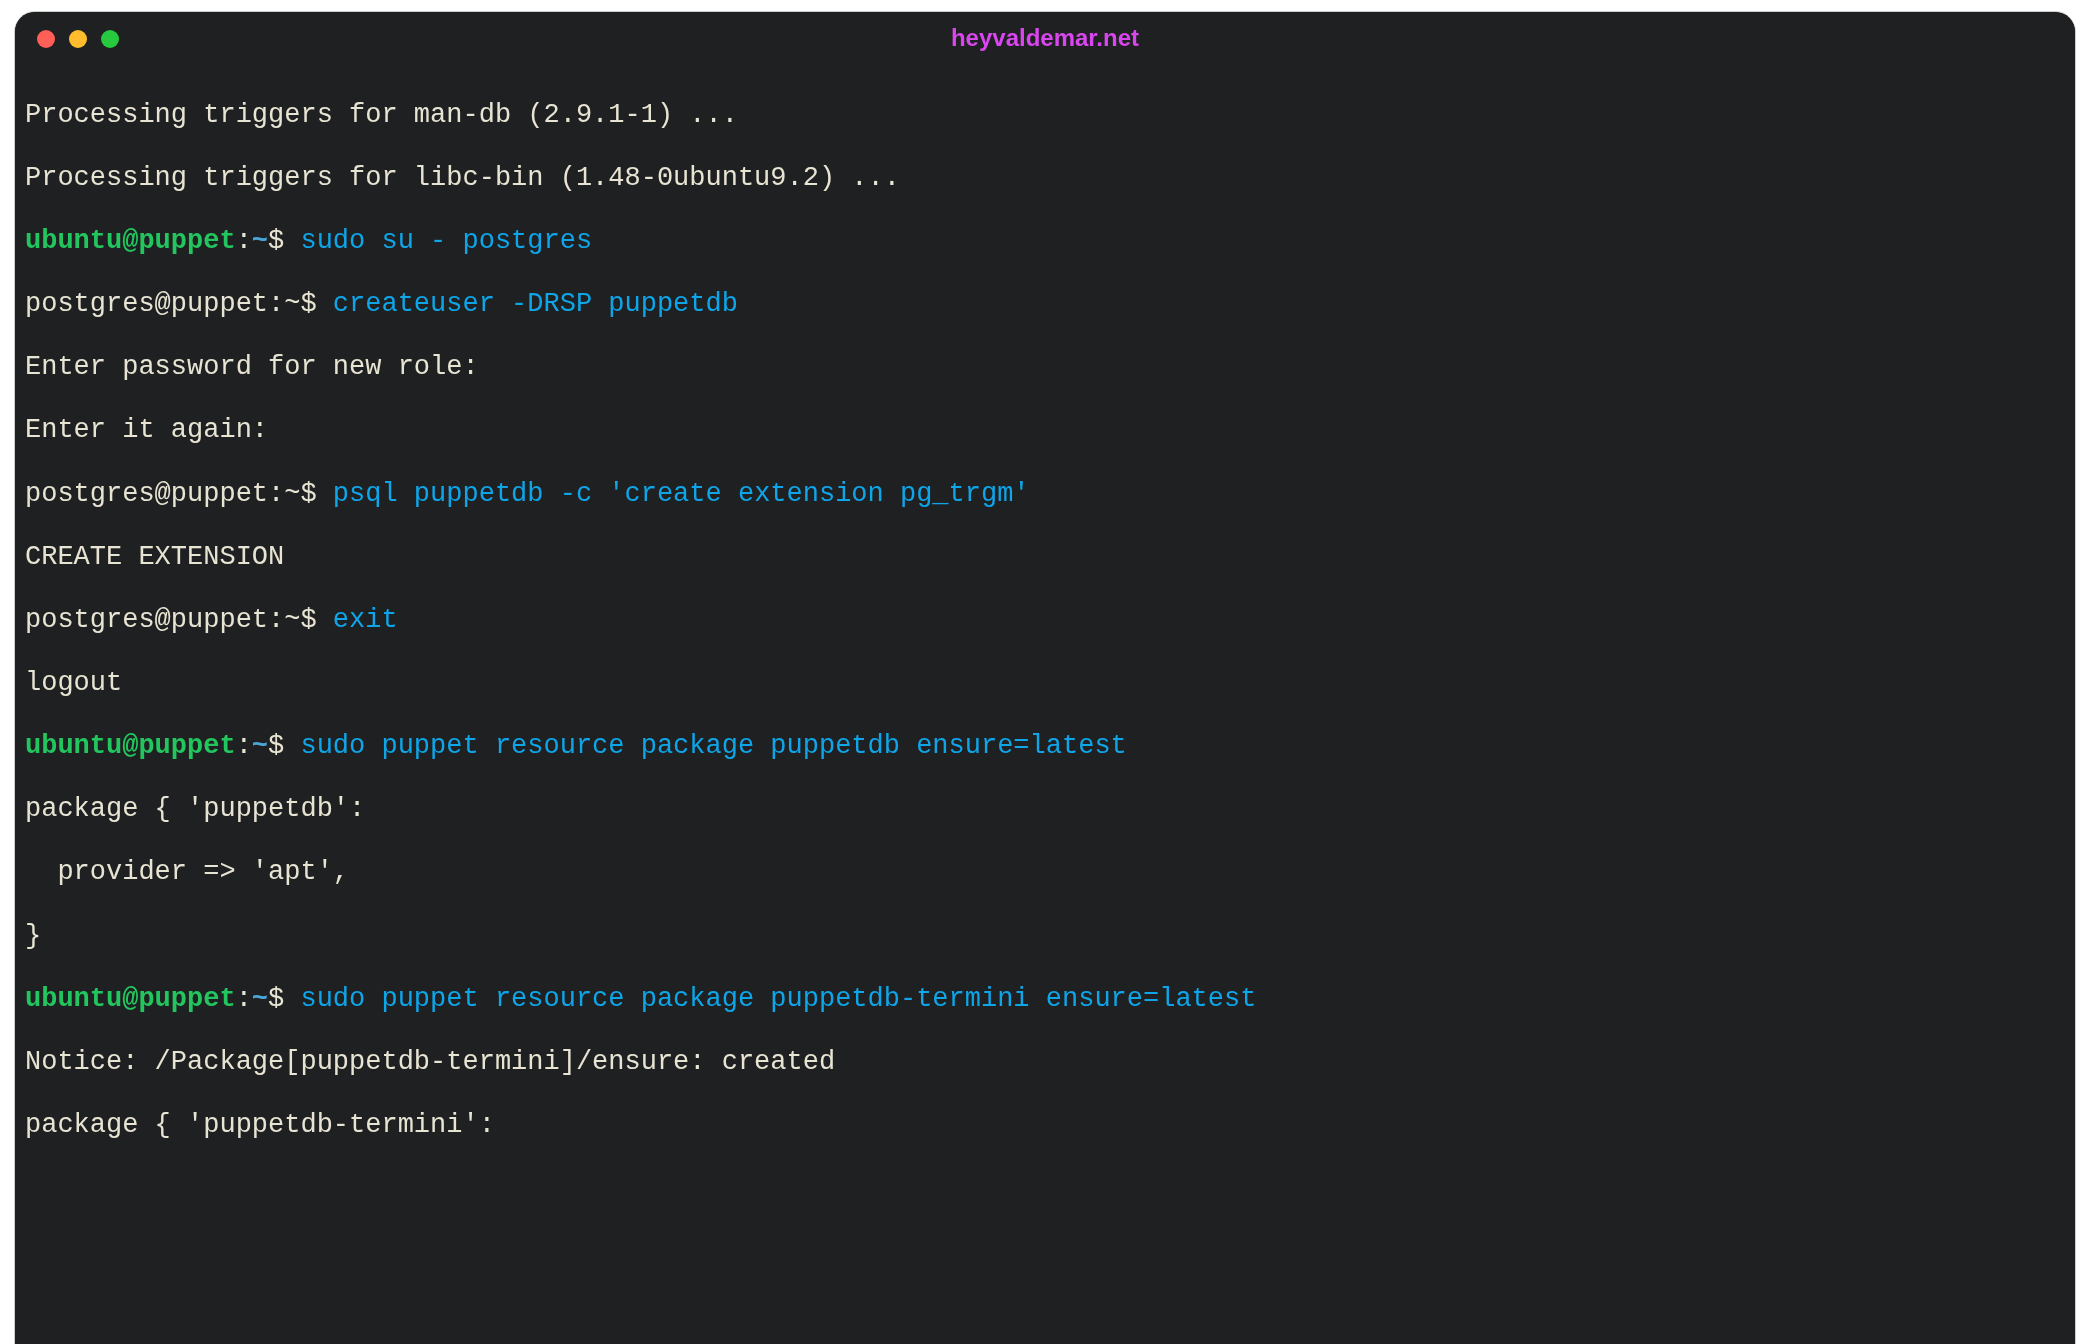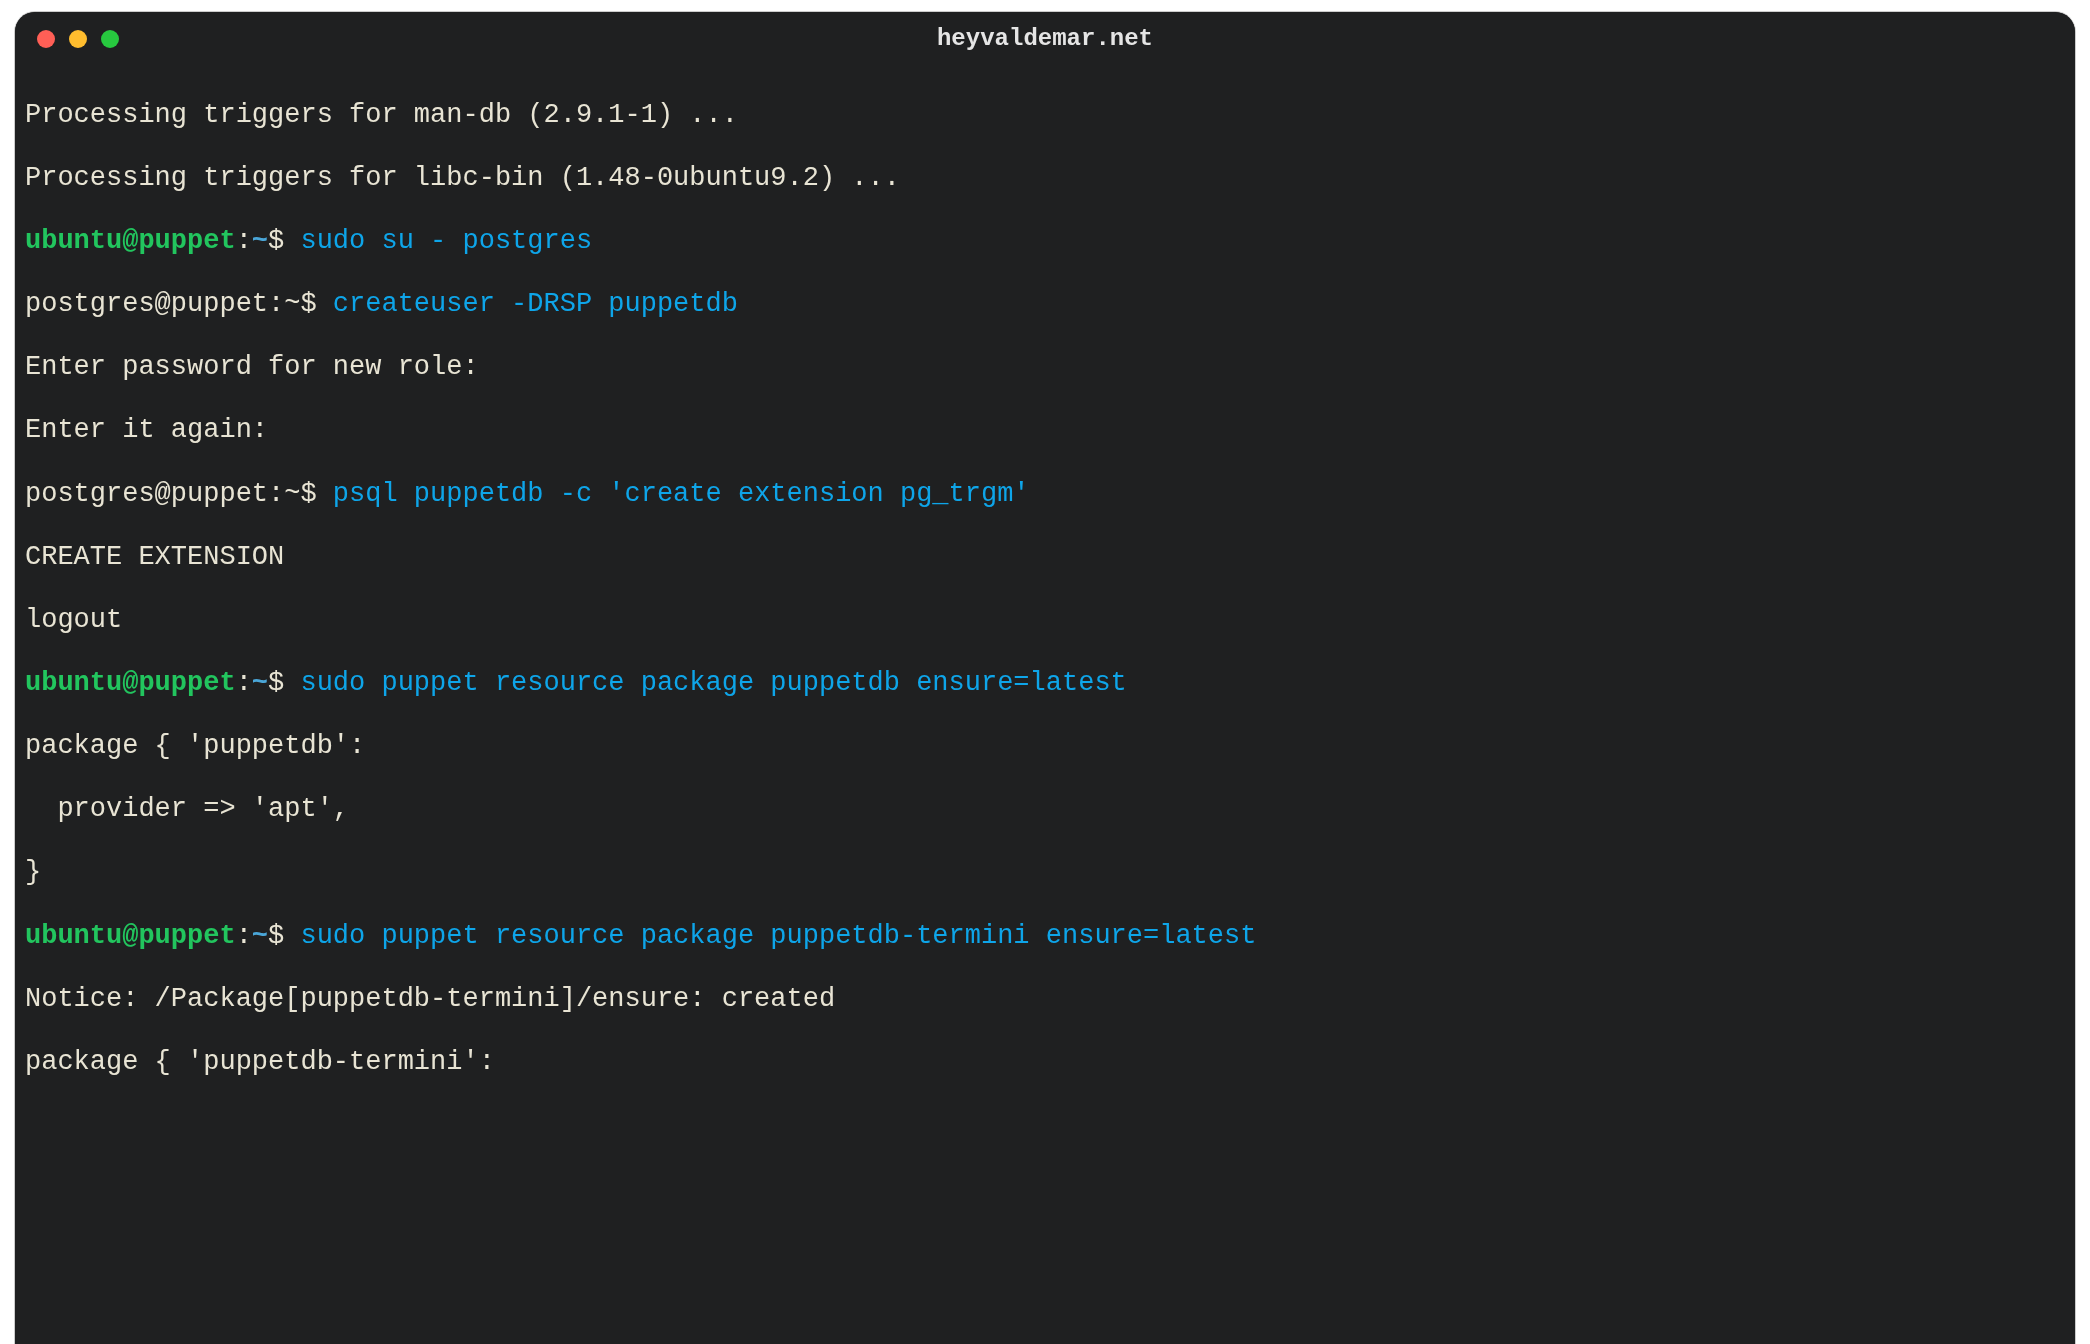--- a/index.html
+++ b/index.html
@@ -34,24 +34,24 @@
     width: 18px;
     height: 18px;
     border-radius: 50%;
   }
   .tl-close   { background: #ff5f56; }
   .tl-min     { background: #ffbd2e; }
   .tl-max     { background: #27c93f; }
   .title {
     flex: 1;
     text-align: center;
-    color: #e5e5e5;
+    color: #d946ef;
     font-size: 24px;
     font-weight: 600;
-    font-family: Liberation Mono, monospace;
+    font-family: Liberation Sans, sans-serif;
   }
   .term {
     padding: 4px 10px 18px 10px;
     font-size: 27px;
     line-height: 1.17;
     color: #e8e4d4;
     white-space: pre;
     letter-spacing: 0px;
     font-weight: 500;
   }
@@ -77,20 +77,21 @@
 
   <div class="term">
 <div class="line out">Processing triggers for man-db (2.9.1-1) ...</div>
 <div class="line out">Processing triggers for libc-bin (1.48-0ubuntu9.2) ...</div>
 <div class="line"><span class="prompt-user">ubuntu@puppet</span><span class="prompt-sep">:</span><span class="prompt-path">~</span><span class="prompt-sep">$</span><span class="cmd"> sudo su - postgres</span></div>
 <div class="line"><span class="out">postgres@puppet:~$</span><span class="cmd"> createuser -DRSP puppetdb</span></div>
 <div class="line out">Enter password for new role:</div>
 <div class="line out">Enter it again:</div>
 <div class="line"><span class="out">postgres@puppet:~$</span><span class="cmd"> psql puppetdb -c 'create extension pg_trgm'</span></div>
 <div class="line out">CREATE EXTENSION</div>
+<div class="line"><span class="out">postgres@puppet:~$</span><span class="cmd"> exit</span></div>
 <div class="line out">logout</div>
 <div class="line"><span class="prompt-user">ubuntu@puppet</span><span class="prompt-sep">:</span><span class="prompt-path">~</span><span class="prompt-sep">$</span><span class="cmd"> sudo puppet resource package puppetdb ensure=latest</span></div>
 <div class="line out">package { 'puppetdb':</div>
 <div class="line out">  provider =&gt; 'apt',</div>
 <div class="line out">}</div>
 <div class="line"><span class="prompt-user">ubuntu@puppet</span><span class="prompt-sep">:</span><span class="prompt-path">~</span><span class="prompt-sep">$</span><span class="cmd"> sudo puppet resource package puppetdb-termini ensure=latest</span></div>
 <div class="line out">Notice: /Package[puppetdb-termini]/ensure: created</div>
 <div class="line out">package { 'puppetdb-termini':</div>
 
 

